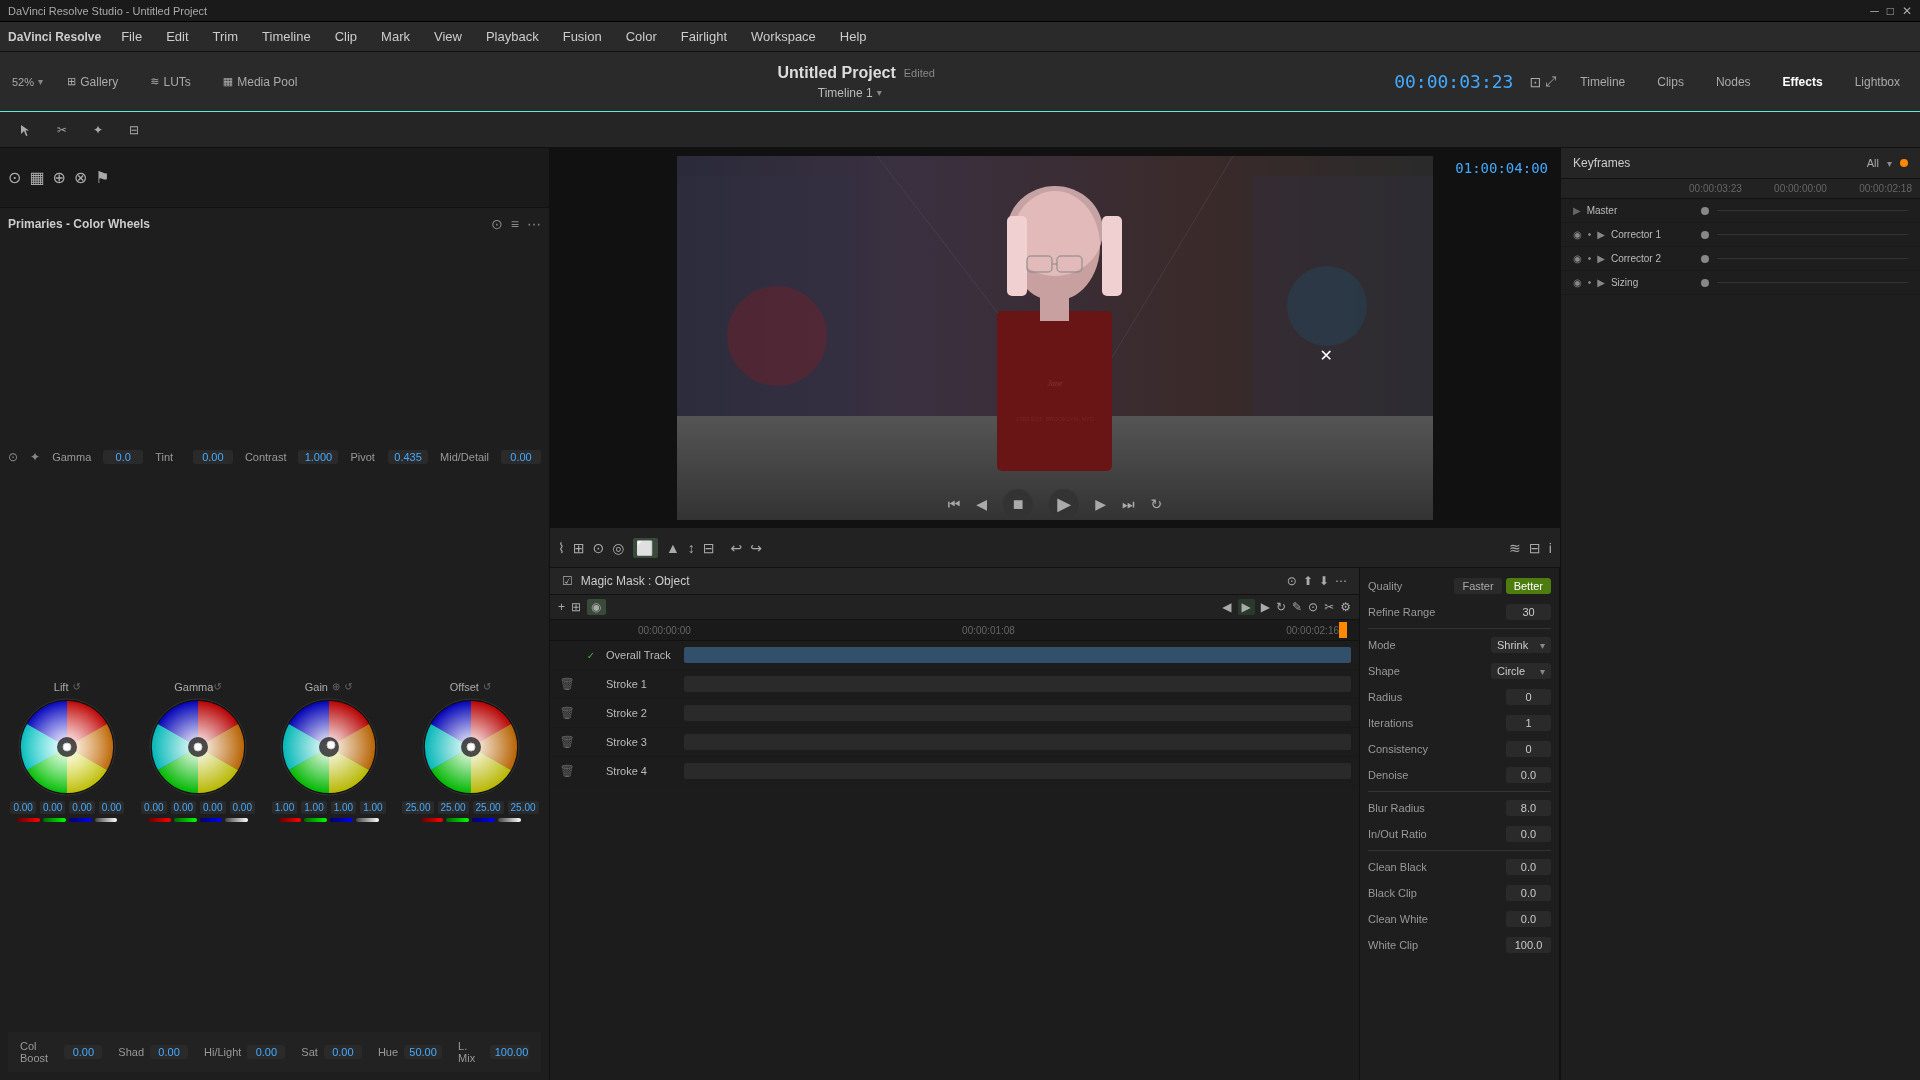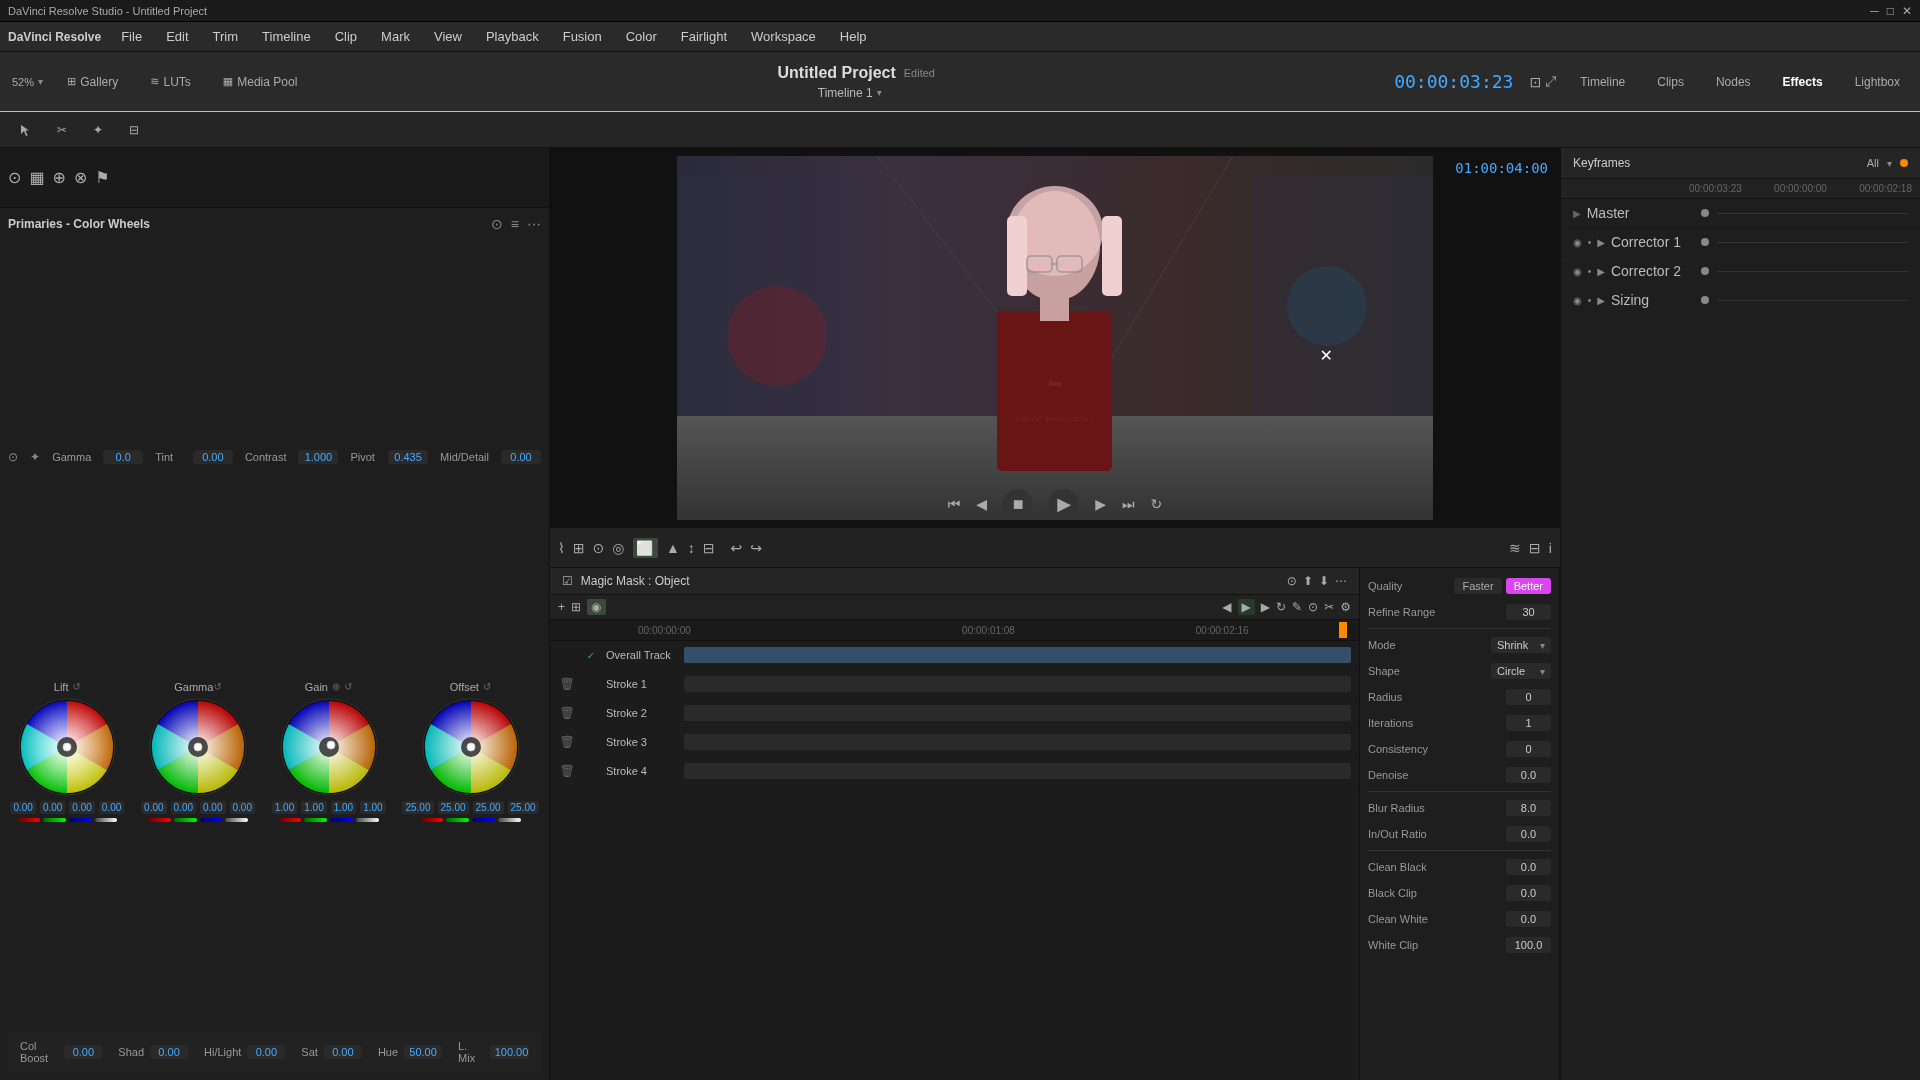--- a/index.html
+++ b/index.html
@@ -147,21 +147,21 @@
       color: #aaa;
     }
     .keyframe-track {
       display: flex;
       align-items: center;
       padding: 6px 12px;
       border-bottom: 1px solid #1a1a1a;
       gap: 8px;
     }
     .keyframe-track-label {
-      font-size: 14px;
+      font-size: 10px;
       color: #bbb;
       width: 80px;
     }
     .keyframe-dot {
       width: 8px;
       height: 8px;
       border-radius: 50%;
       background: #888;
       cursor: pointer;
     }
@@ -350,21 +350,21 @@
       align-items: center;
       justify-content: space-between;
       gap: 4px;
     }
     .quality-btn {
       padding: 2px 8px;
       border-radius: 3px;
       font-size: 11px;
       cursor: pointer;
     }
-    .quality-btn.active { background: #d946ef; color: #fff; }
+    .quality-btn.active { background: #4d7c0f; color: #fff; }
     .quality-btn.inactive { background: #2a2a2a; color: #aaa; }
     .section-divider {
       height: 1px;
       background: #333;
       margin: 6px 0;
     }
 
     
     .bottom-sliders {
       display: flex;
@@ -836,21 +836,21 @@
           <span style="color:#aaa; font-size:12px; cursor:pointer;">✎</span>
           <span style="color:#aaa; font-size:12px; cursor:pointer;">⊙</span>
           <span style="color:#aaa; font-size:12px; cursor:pointer;">✂</span>
           <span style="color:#aaa; font-size:12px; cursor:pointer;">⚙</span>
         </div>
 
         <div style="display:flex; align-items:center; padding:2px 8px; background:#1a1a1a; border-bottom:1px solid #111; font-size:10px; color:#666;">
           <div style="width:80px;"></div>
           <span style="flex:1; text-align:left;">00:00:00:00</span>
           <span style="flex:1; text-align:center;">00:00:01:08</span>
-          <span style="flex:1; text-align:center;">00:00:02:16</span>
+          <span style="flex:1; text-align:right;">00:00:02:16</span>
           <div style="width:8px; background:#f80; height:16px; margin-right:4px;"></div>
         </div>
 
         <div class="track-list">
 
           <div class="track-row">
             <span style="visibility:hidden;" class="delete-btn">🗑</span>
             <div class="track-check checked">✓</div>
             <span class="track-name">Overall Track</span>
             <div class="track-bar">

